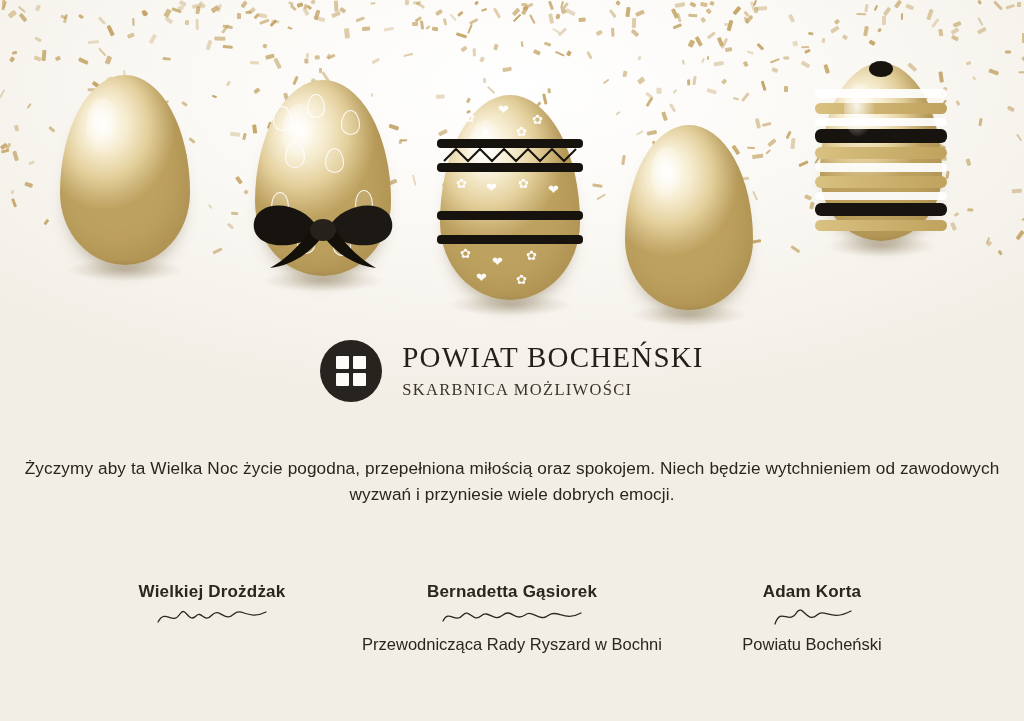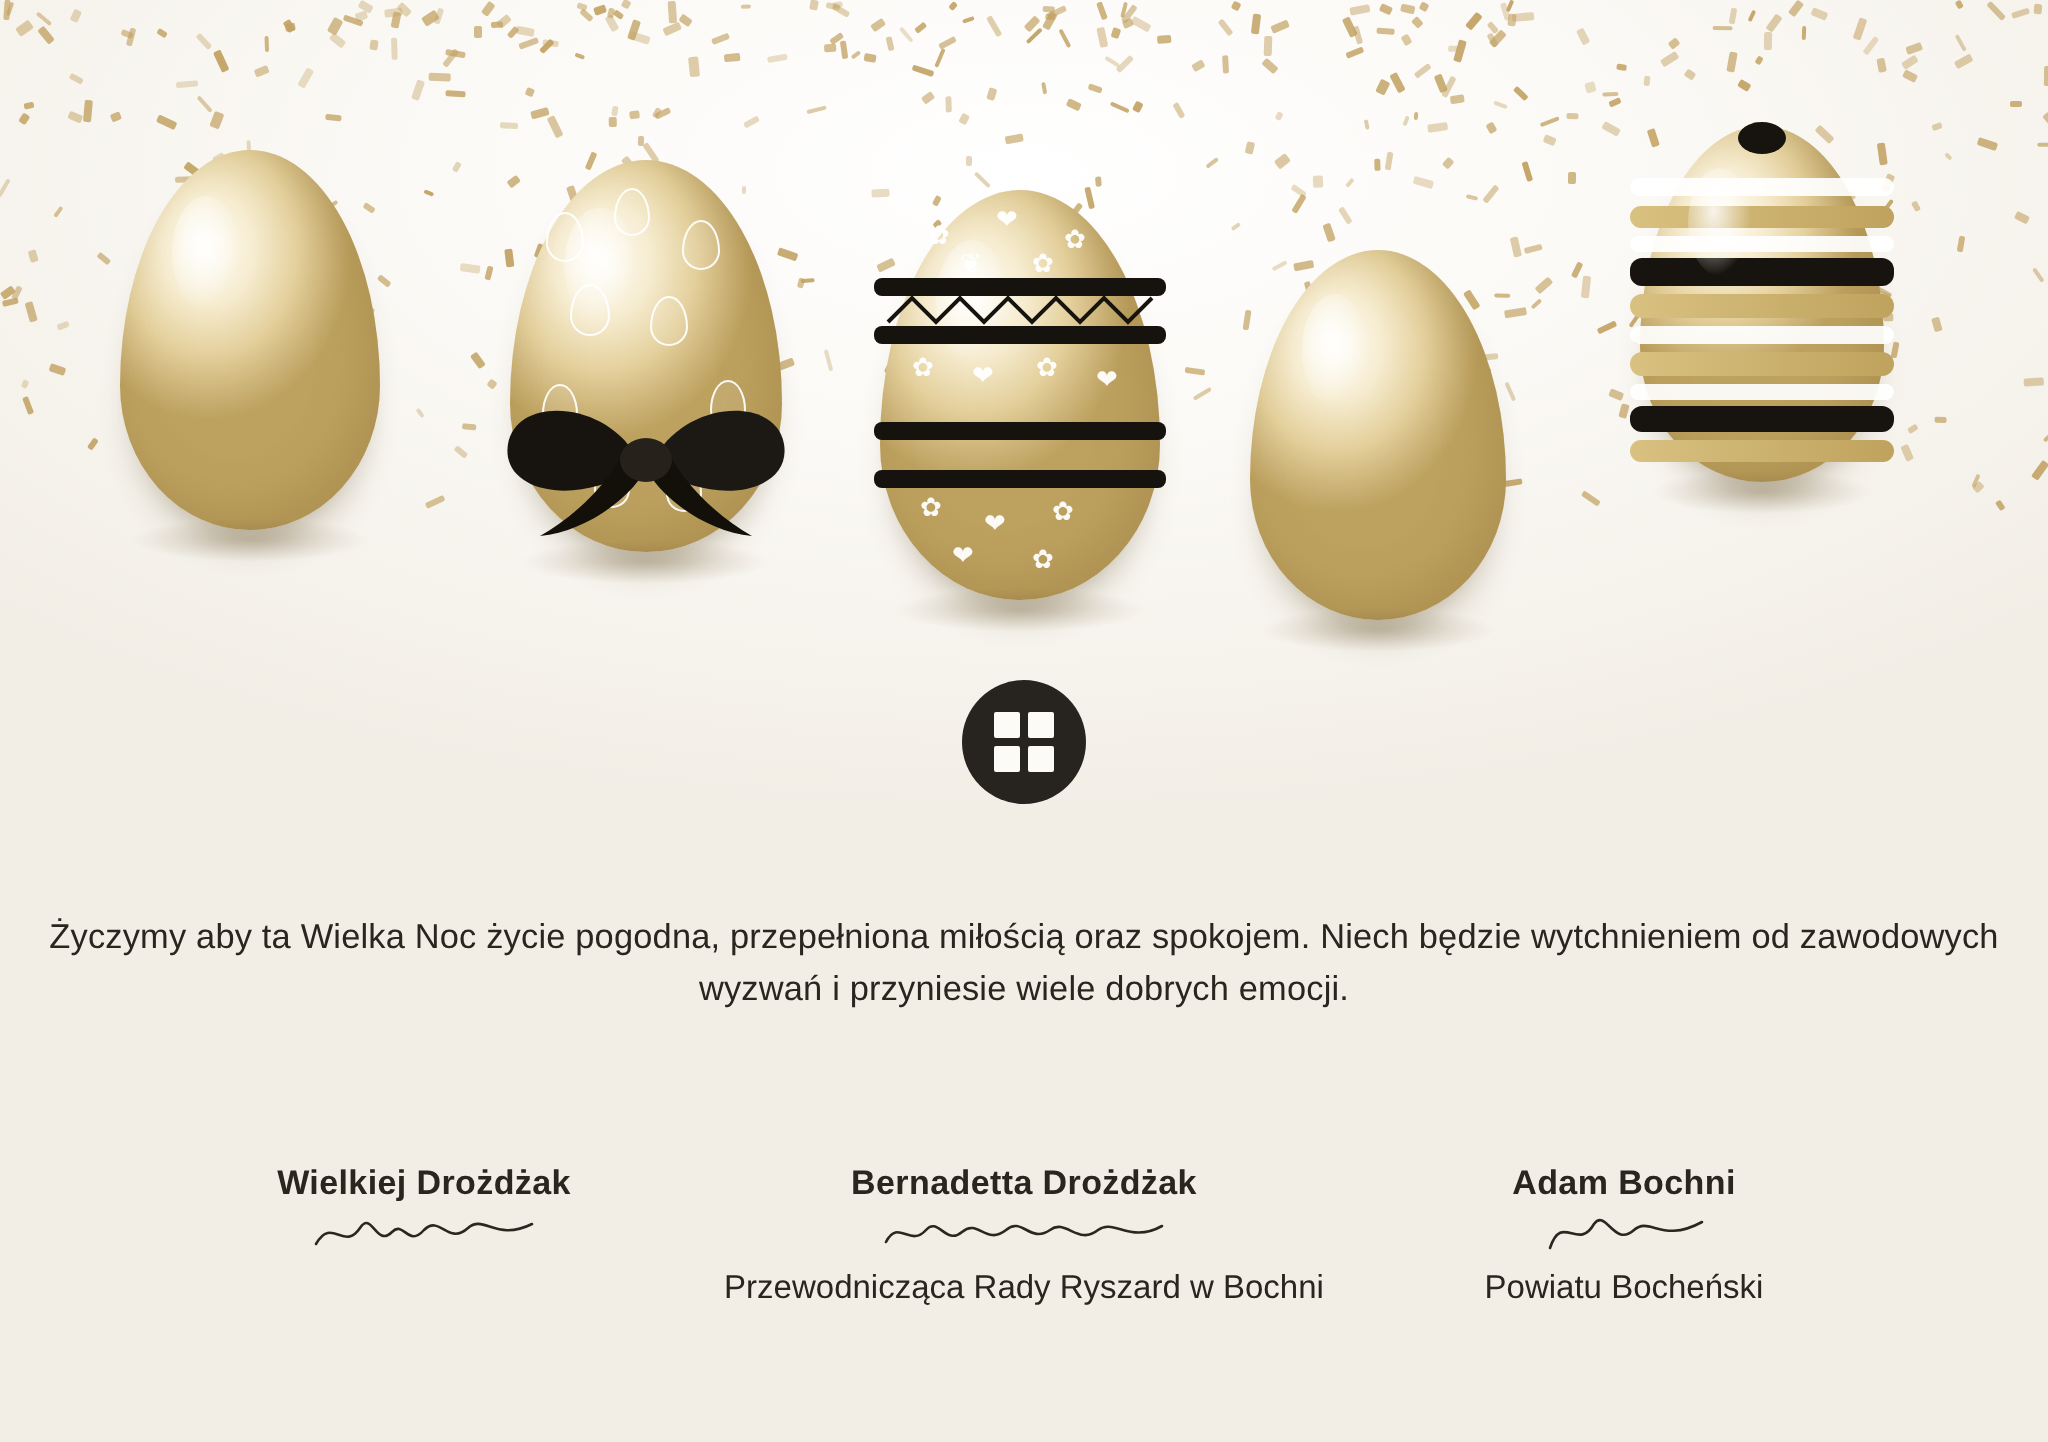--- a/index.html
+++ b/index.html
@@ -743,49 +743,53 @@
 
   <div class="logo-block">
     <div class="crest">
       <div class="grid">
         <i></i>
           <i></i>
           <i></i>
           <i></i>
       </div>
     </div>
+    <div class="logo-text">
+      <div class="logo-title">POWIAT BOCHEŃSKI</div>
+      <div class="logo-sub">SKARBNICA MOŻLIWOŚCI</div>
+    </div>
   </div>
 
   <div class="message">
     <p class="para2">Życzymy aby ta Wielka Noc życie pogodna, przepełniona miłością oraz spokojem. Niech będzie wytchnieniem od zawodowych wyzwań i przyniesie wiele dobrych emocji.</p>
   </div>
 
   <div class="signatures">
 
     <div class="sig">
       <div class="name">Wielkiej Drożdżak</div>
       <div class="scribble">
         <svg width="120" height="26" viewBox="0 0 120 26">
           <path d="M6 18 C14 4, 20 22, 28 10 C34 1, 36 20, 44 12 C50 6, 52 20, 60 11 C68 3, 72 19, 82 10 C90 3, 96 17, 114 8" fill="none" stroke="#2b261f" stroke-width="1.3" stroke-linecap="round"></path>
         </svg>
       </div>
     </div>
 
     <div class="sig">
-      <div class="name">Bernadetta Drożdżak</div>
+      <div class="name">Bernadetta Gąsiorek</div>
       <div class="scribble">
         <svg width="150" height="26" viewBox="0 0 150 26">
           <path d="M6 17 C12 5, 18 20, 26 11 C32 4, 36 19, 44 12 C52 5, 56 19, 66 11 C74 4, 78 18, 88 11 C96 5, 102 19, 112 11 C120 5, 128 18, 144 9" fill="none" stroke="#2b261f" stroke-width="1.3" stroke-linecap="round"></path>
         </svg>
       </div>
       <div class="role">Przewodnicząca Rady Ryszard w Bochni</div>
     </div>
 
     <div class="sig">
-      <div class="name">Adam Bochni</div>
+      <div class="name">Adam Korta</div>
       <div class="scribble">
         <svg width="90" height="26" viewBox="0 0 90 26">
           <path d="M8 20 C14 2, 22 22, 30 8 C36 0, 40 20, 50 11 C58 4, 64 18, 84 7" fill="none" stroke="#2b261f" stroke-width="1.3" stroke-linecap="round"></path>
         </svg>
       </div>
       <div class="role">Powiatu Bocheński</div>
     </div>
   </div>
 </div>
 

